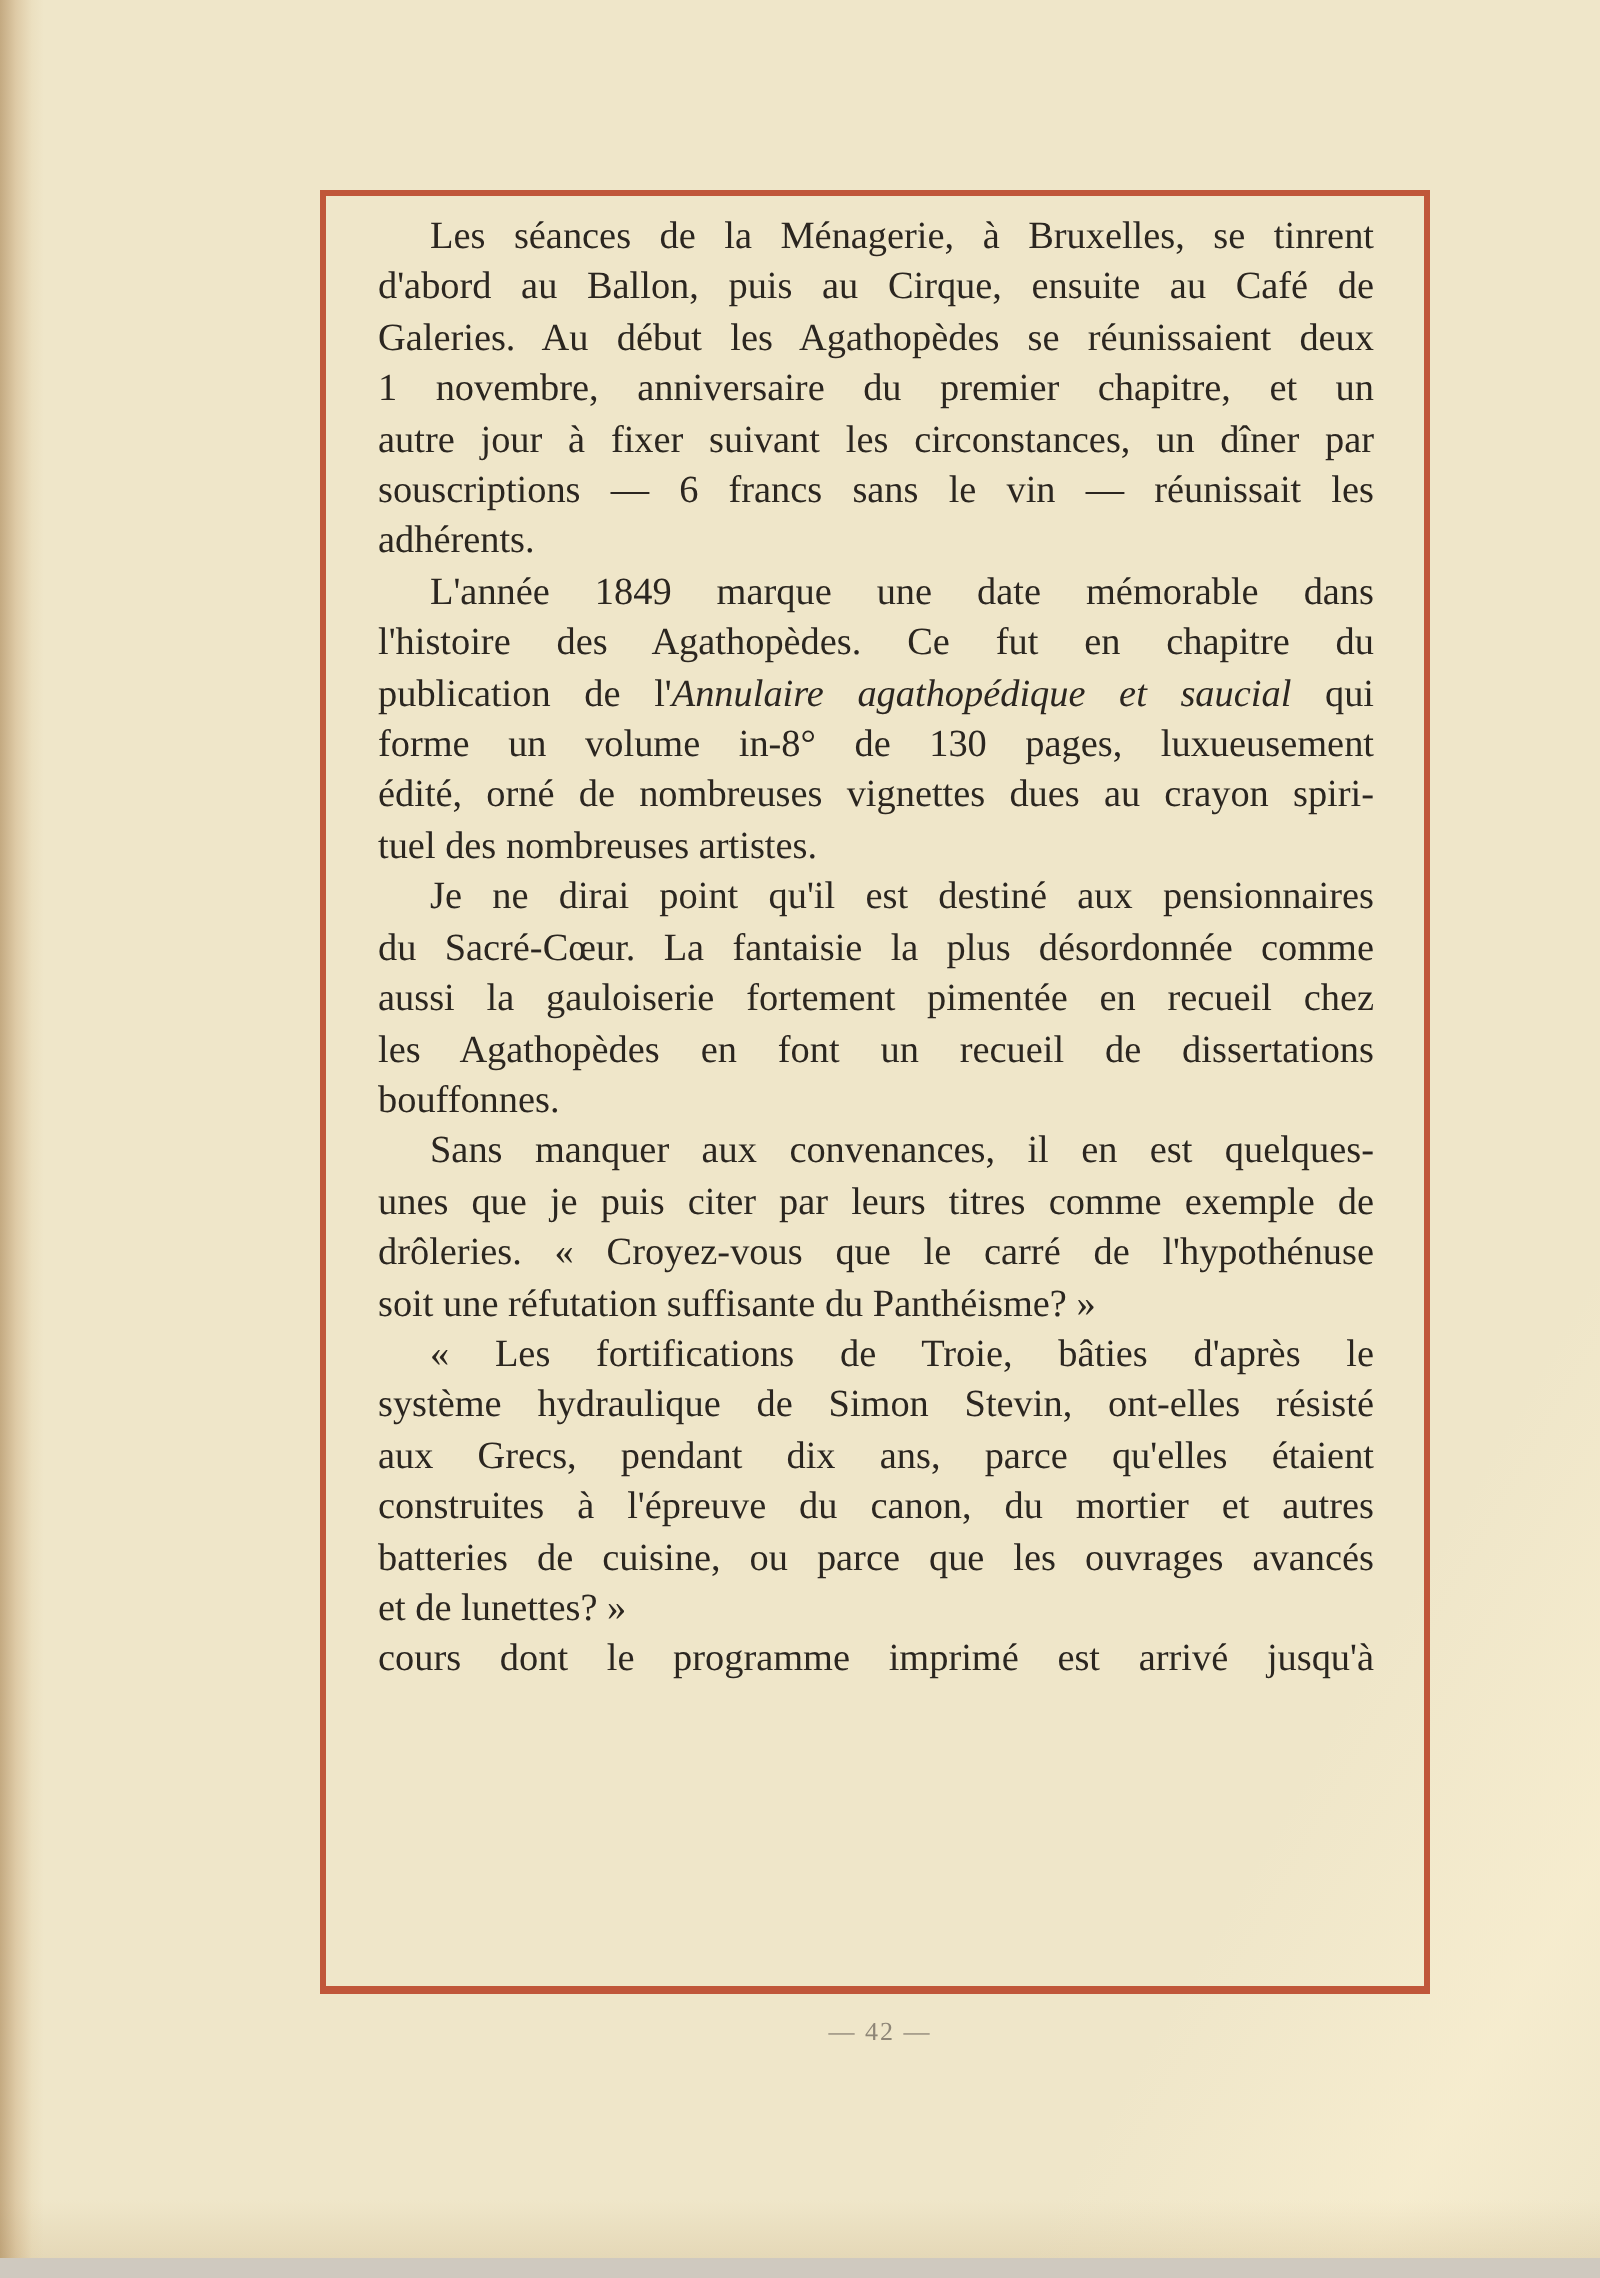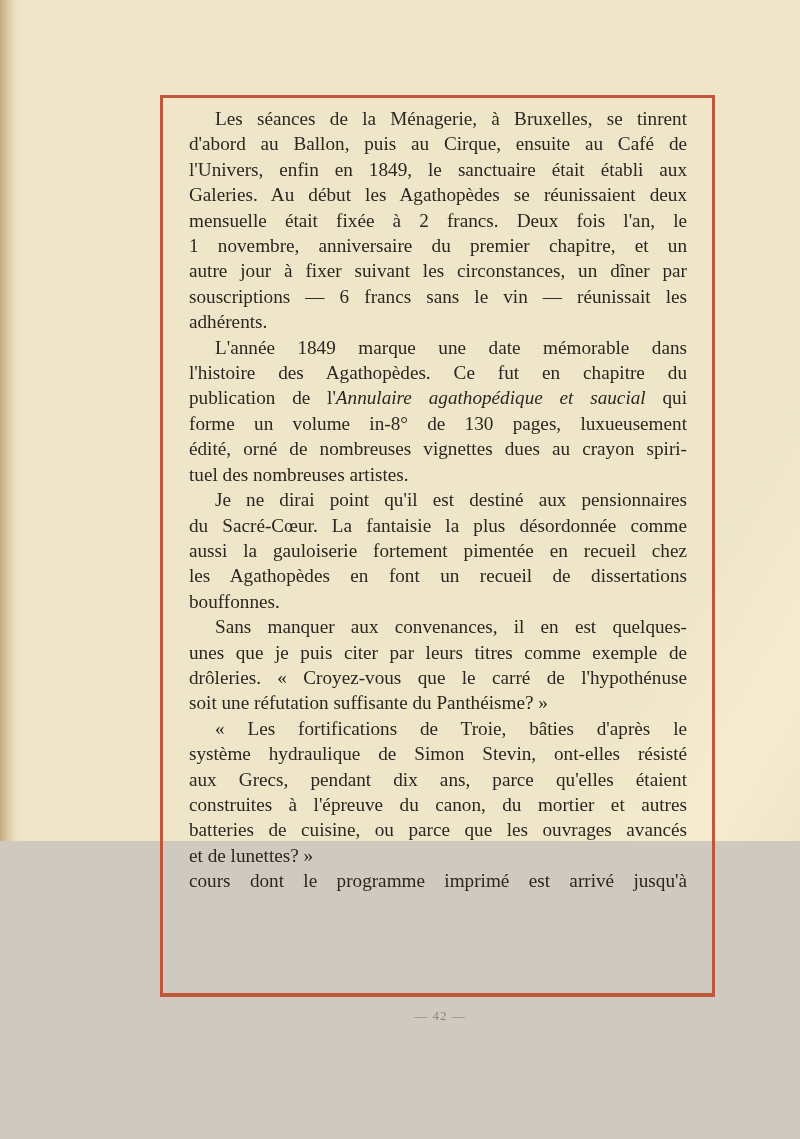--- a/index.html
+++ b/index.html
@@ -12,21 +12,21 @@
       position: relative;
       overflow: hidden;
       background: #cfc9bf;
       font-family: "Liberation Serif", "DejaVu Serif", serif;
     }
     .page {
       position: absolute;
       left: 0;
       top: 0;
       width: 800px;
-      height: 841px;
+      height: 1129px;
       background: #efe6c9;
       background-image:
         linear-gradient(90deg, rgba(160,120,70,0.55) 0px, rgba(190,150,100,0.35) 8px, rgba(225,205,165,0.25) 16px, rgba(239,230,201,0) 22px),
         linear-gradient(180deg, rgba(239,230,201,0) 1100px, rgba(210,190,150,0.35) 1129px),
         linear-gradient(120deg, rgba(255,255,255,0) 80%, rgba(250,240,210,0.6) 92%, rgba(255,255,255,0) 100%);
     }
     .frame {
       position: absolute;
       left: 160px;
       top: 95px;
@@ -77,23 +77,21 @@
 </head>
 <body>
 
 <div class="page">
   <div class="frame">
     <div class="text-block">
 
       <div>
         <span class="line indent">Les séances de la Ménagerie, à Bruxelles, se tinrent</span>
         <span class="line">d'abord au Ballon, puis au Cirque, ensuite au Café de</span>
-        <span class="line">l'Univers, enfin en 1849, le sanctuaire était établi aux</span>
         <span class="line">Galeries. Au début les Agathopèdes se réunissaient deux</span>
-        <span class="line">mensuelle était fixée à 2 francs. Deux fois l'an, le</span>
         <span class="line">1 novembre, anniversaire du premier chapitre, et un</span>
         <span class="line">autre jour à fixer suivant les circonstances, un dîner par</span>
         <span class="line">souscriptions — 6 francs sans le vin — réunissait les</span>
         <span class="line end">adhérents.</span>
       </div>
 
       <div>
         <span class="line indent">L'année 1849 marque une date mémorable dans</span>
         <span class="line">l'histoire des Agathopèdes. Ce fut en chapitre du</span>
         <span class="line"><span>publication de l'</span><em>Annulaire agathopédique et saucial</em><span> qui</span></span>

